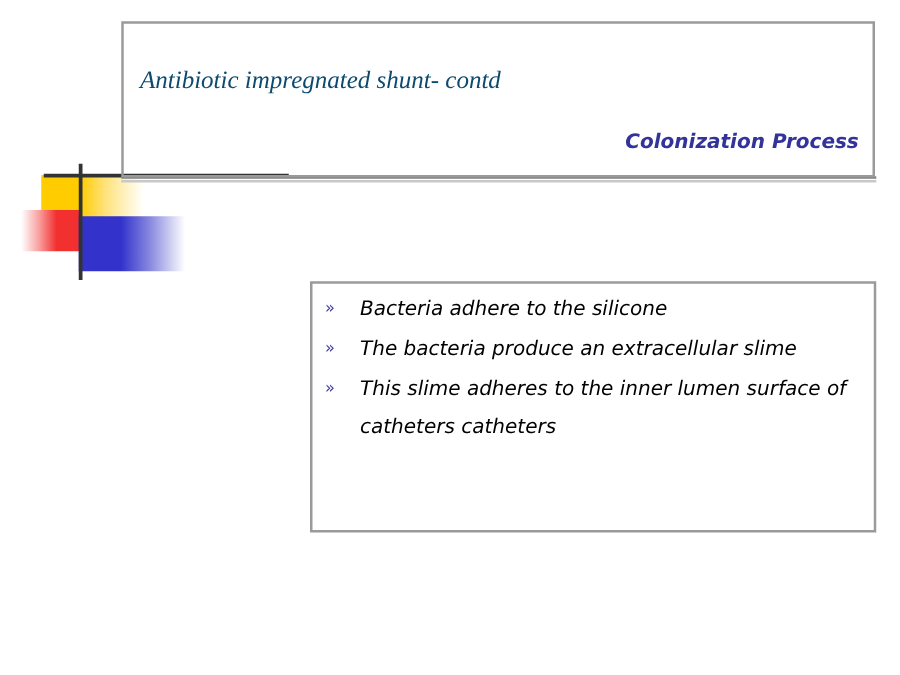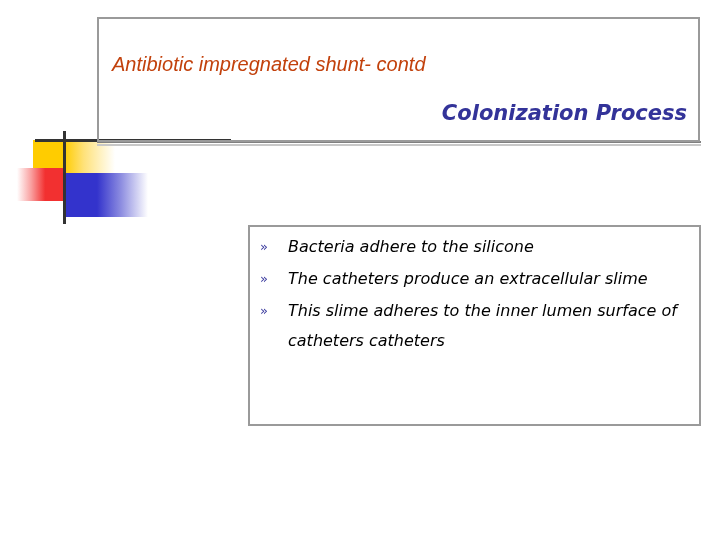--- a/index.html
+++ b/index.html
@@ -99,39 +99,39 @@
     height: 125px;
     border: 2px solid #9a9a9a;
     box-sizing: border-box;
     background: transparent;
   }
   .title-line1 {
     position: absolute;
     left: 112px;
     top: 52px;
     width: 575px;
-    font-family: Liberation Sans, sans-serif;
+    font-family: Liberation Serif, serif;
     font-style: italic;
     font-weight: normal;
     font-size: 20px;
     line-height: 24px;
-    color: #c2410c;
+    color: #0c4a6e;
     letter-spacing: 0px;
     white-space: nowrap;
   }
   .title-line2 {
     position: absolute;
     left: 112px;
     top: 100px;
     width: 575px;
     text-align: right;
     font-family: "DejaVu Sans", sans-serif;
     font-style: italic;
     font-weight: bold;
-    font-size: 21px;
+    font-size: 16px;
     line-height: 26px;
     color: #333399;
     white-space: nowrap;
   }
   .title-line2 .uline {
     text-decoration: underline;
     text-decoration-thickness: 2px;
     text-underline-offset: 4px;
   }
 
@@ -203,21 +203,21 @@
   <div class="body-box"></div>
   <div class="bullets">
 
     <div class="bullet-row">
       <span class="bullet-mark">»</span>
       <span class="bullet-text">Bacteria adhere to the silicone</span>
     </div>
 
     <div class="bullet-row">
       <span class="bullet-mark">»</span>
-      <span class="bullet-text">The catheters produce an extracellular slime</span>
+      <span class="bullet-text">The bacteria produce an extracellular slime</span>
     </div>
 
     <div class="bullet-row">
       <span class="bullet-mark">»</span>
       <span class="bullet-text">This slime adheres to the inner lumen surface of catheters catheters</span>
     </div>
 
   </div>
 
 </div>

